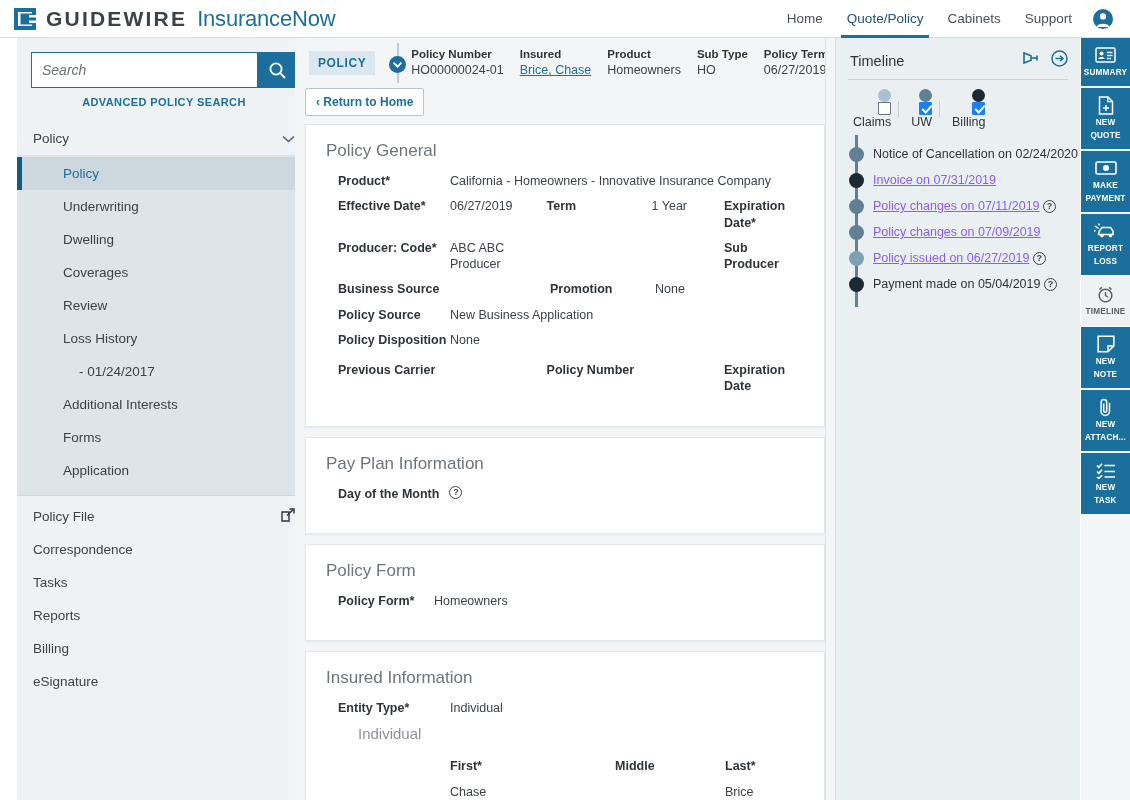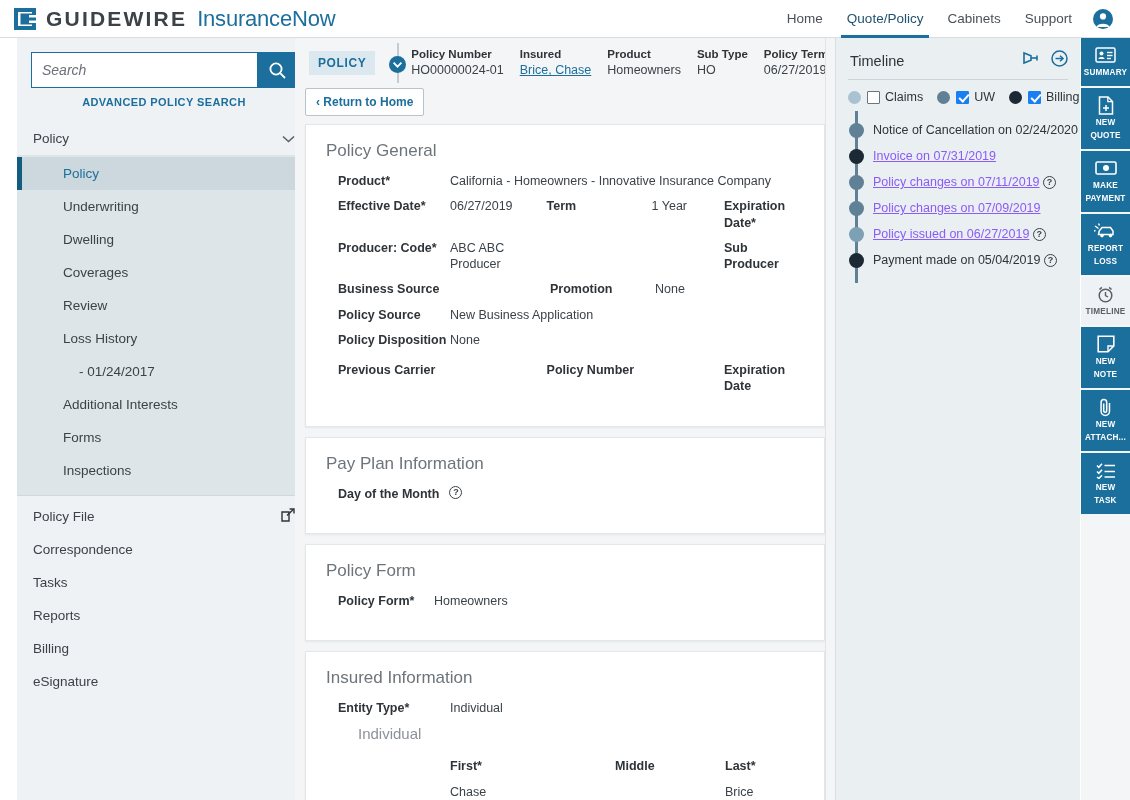--- a/index.html
+++ b/index.html
@@ -159,21 +159,21 @@
   }
   .tl-head {
     display: flex; align-items: center; padding: 12px 12px 8px 14px;
   }
   .tl-title { font-size: 14.5px; color: #2f3439; }
   .tl-head-icons { margin-left: auto; display: flex; align-items: center; gap: 12px; }
   .tl-rule { height: 1px; background: #ccd4da; margin: 0 12px; }
   .tl-filters {
     display: flex; align-items: center; padding: 9px 8px 6px 12px;
   }
-  .tl-filter { display: flex; align-items: flex-end; }
+  .tl-filter { display: flex; align-items: flex-end; flex-direction: column; }
   .tl-sep { width: 1px; height: 16px; background: #c6ced4; margin: 0 7px; }
   .dot { width: 13px; height: 13px; border-radius: 50%; flex: none; }
   .cb {
     width: 13px; height: 13px; margin-left: 6px; flex: none; position: relative;
     border: 1px solid #6b7580; background: #fff; border-radius: 1px;
   }
   .cb.on { background: #1a7ff0; border-color: #1a7ff0; }
   .cb.on:after {
     content: ""; position: absolute; left: 4px; top: 0px; width: 4px; height: 8px;
     border: solid #fff; border-width: 0 2px 2px 0; transform: rotate(42deg);
@@ -285,21 +285,21 @@
         <div class="nav-sub-item indent">
           <span>- 01/24/2017</span>
           </div>
         <div class="nav-sub-item">
           <span>Additional Interests</span>
           </div>
         <div class="nav-sub-item">
           <span>Forms</span>
           </div>
         <div class="nav-sub-item">
-          <span>Inspections</span>
+          <span>Application</span>
           </div>
       </div>
 
       <div class="nav-lower">
         <div class="nav-top-item">
           <span>Policy File</span>
           <span class="ext-icon">
             <svg width="14" height="14" viewBox="0 0 14 14">
               <path d="M1 4 H8 V13 H1 Z" fill="none" stroke="#2f3439" stroke-width="1.4"></path>
               <path d="M6 7.6 L12.3 1.4" stroke="#2f3439" stroke-width="1.4"></path>

